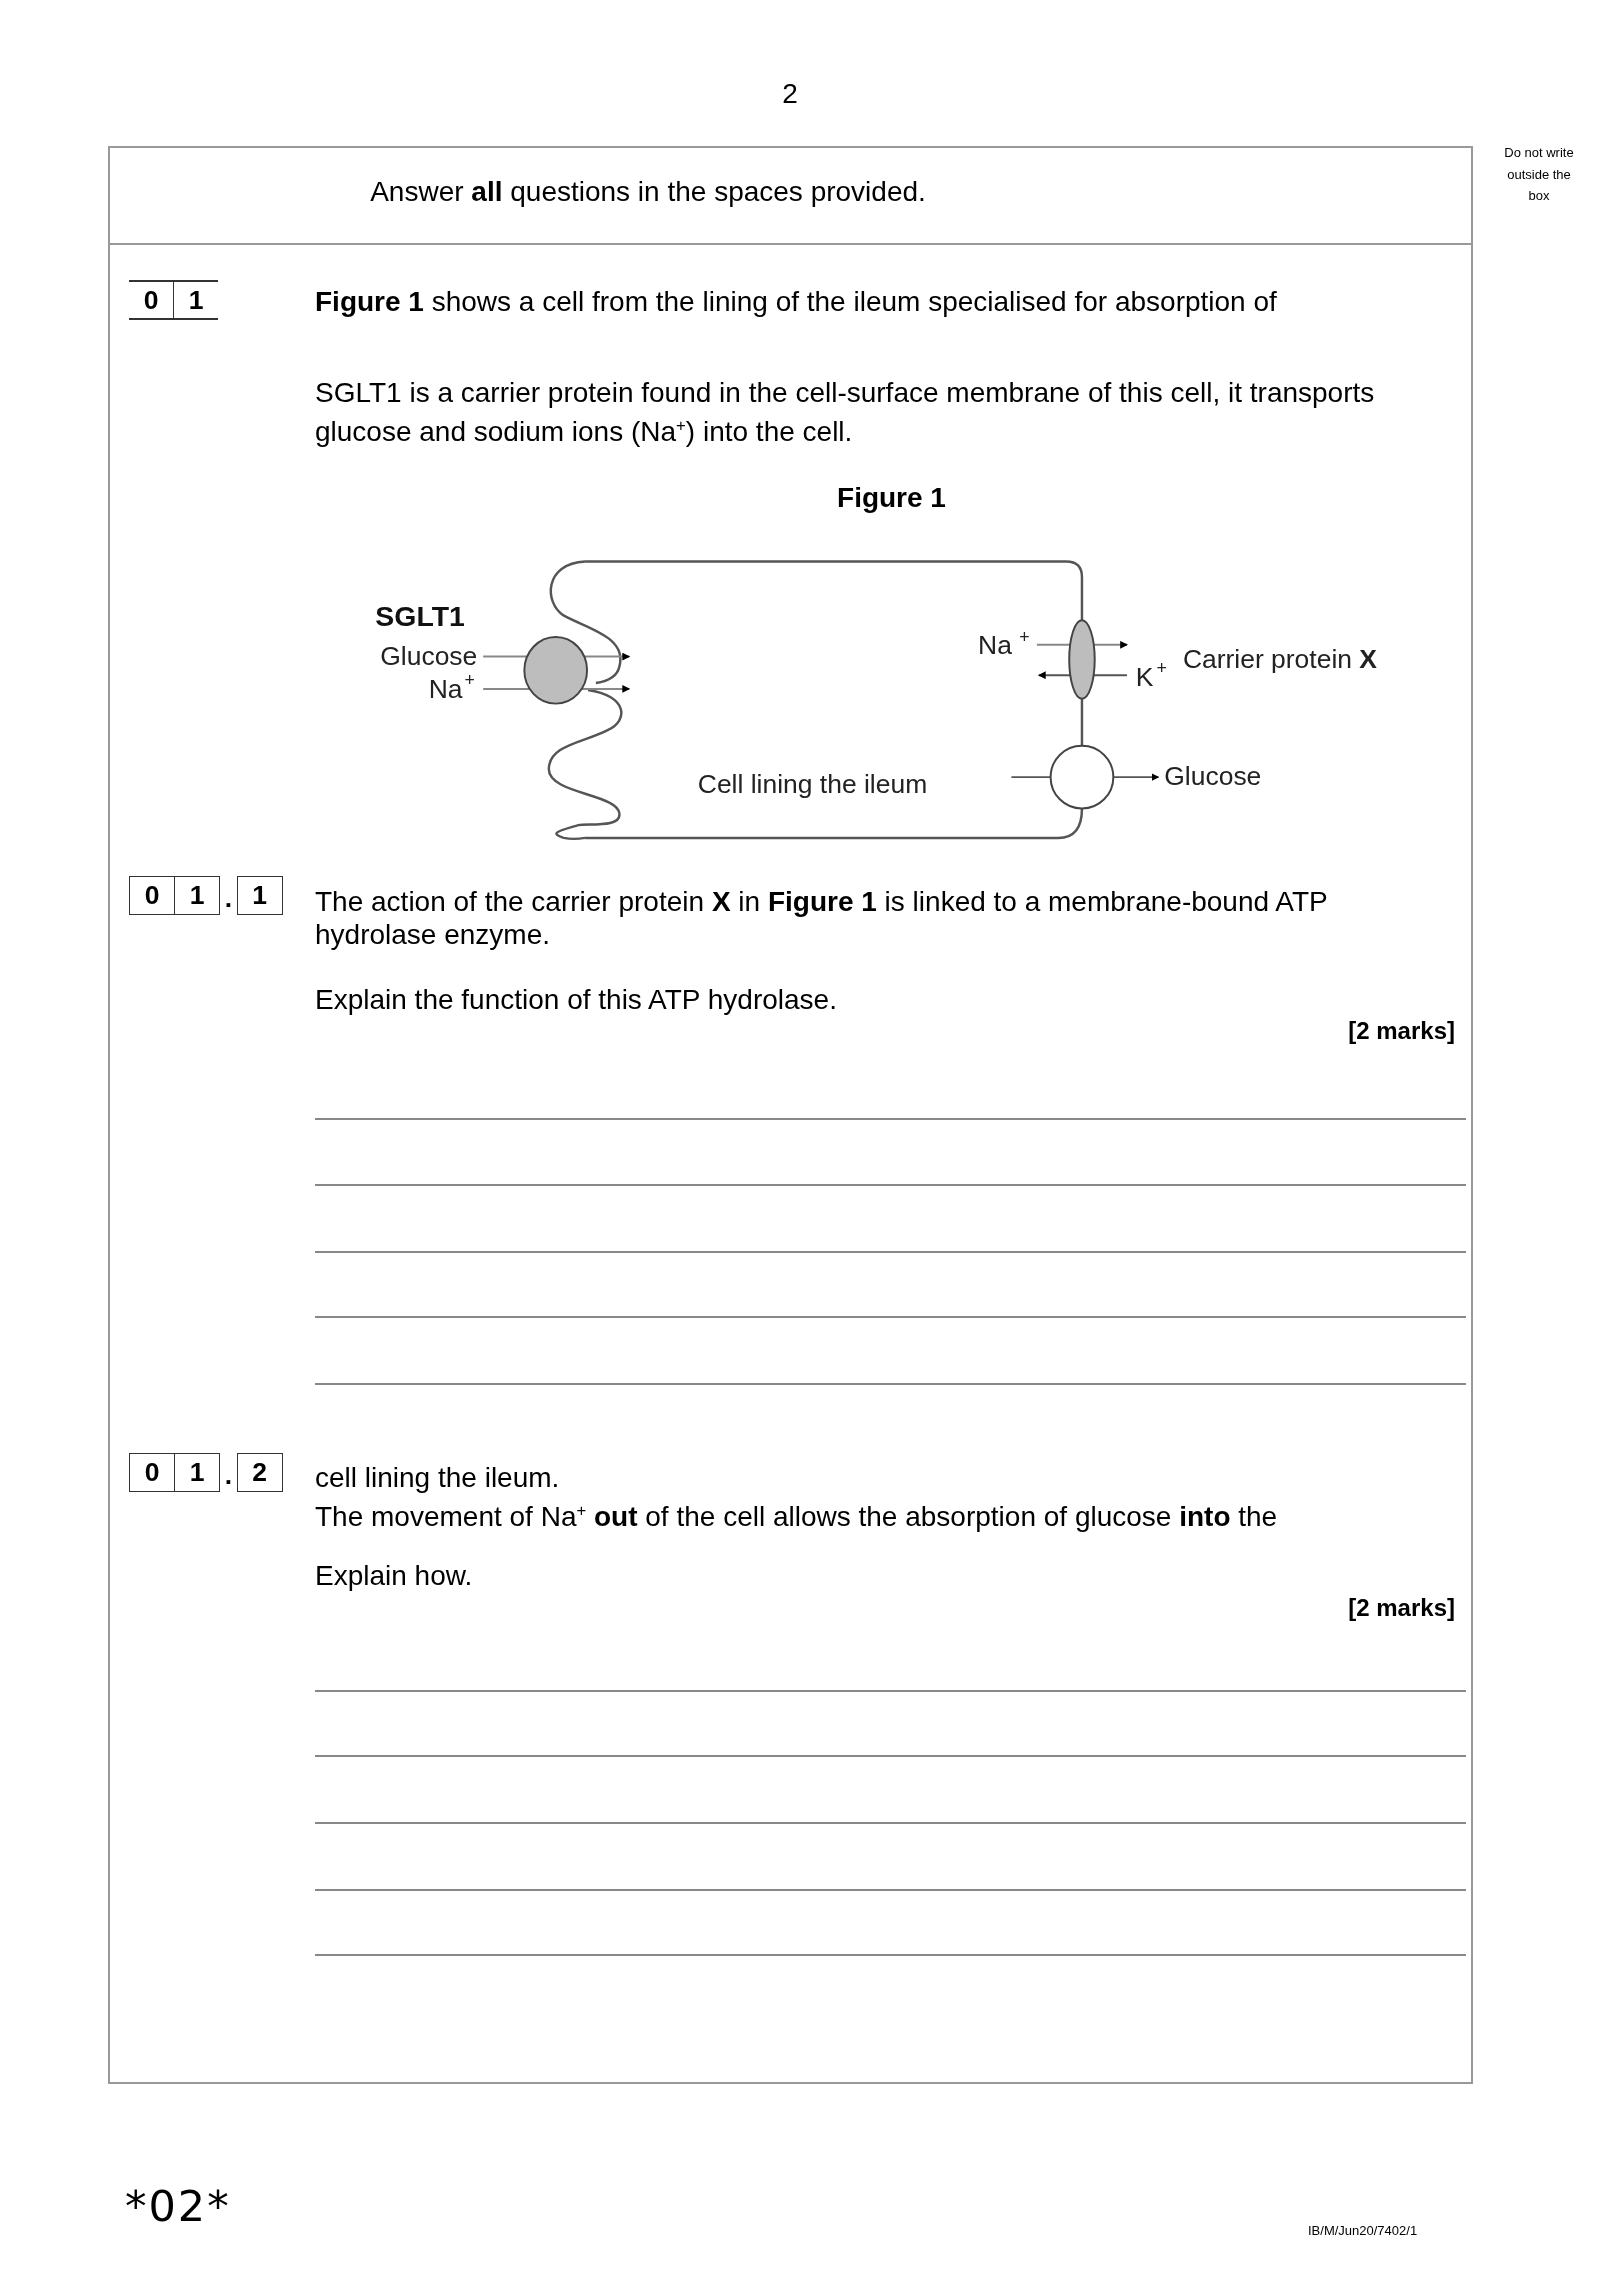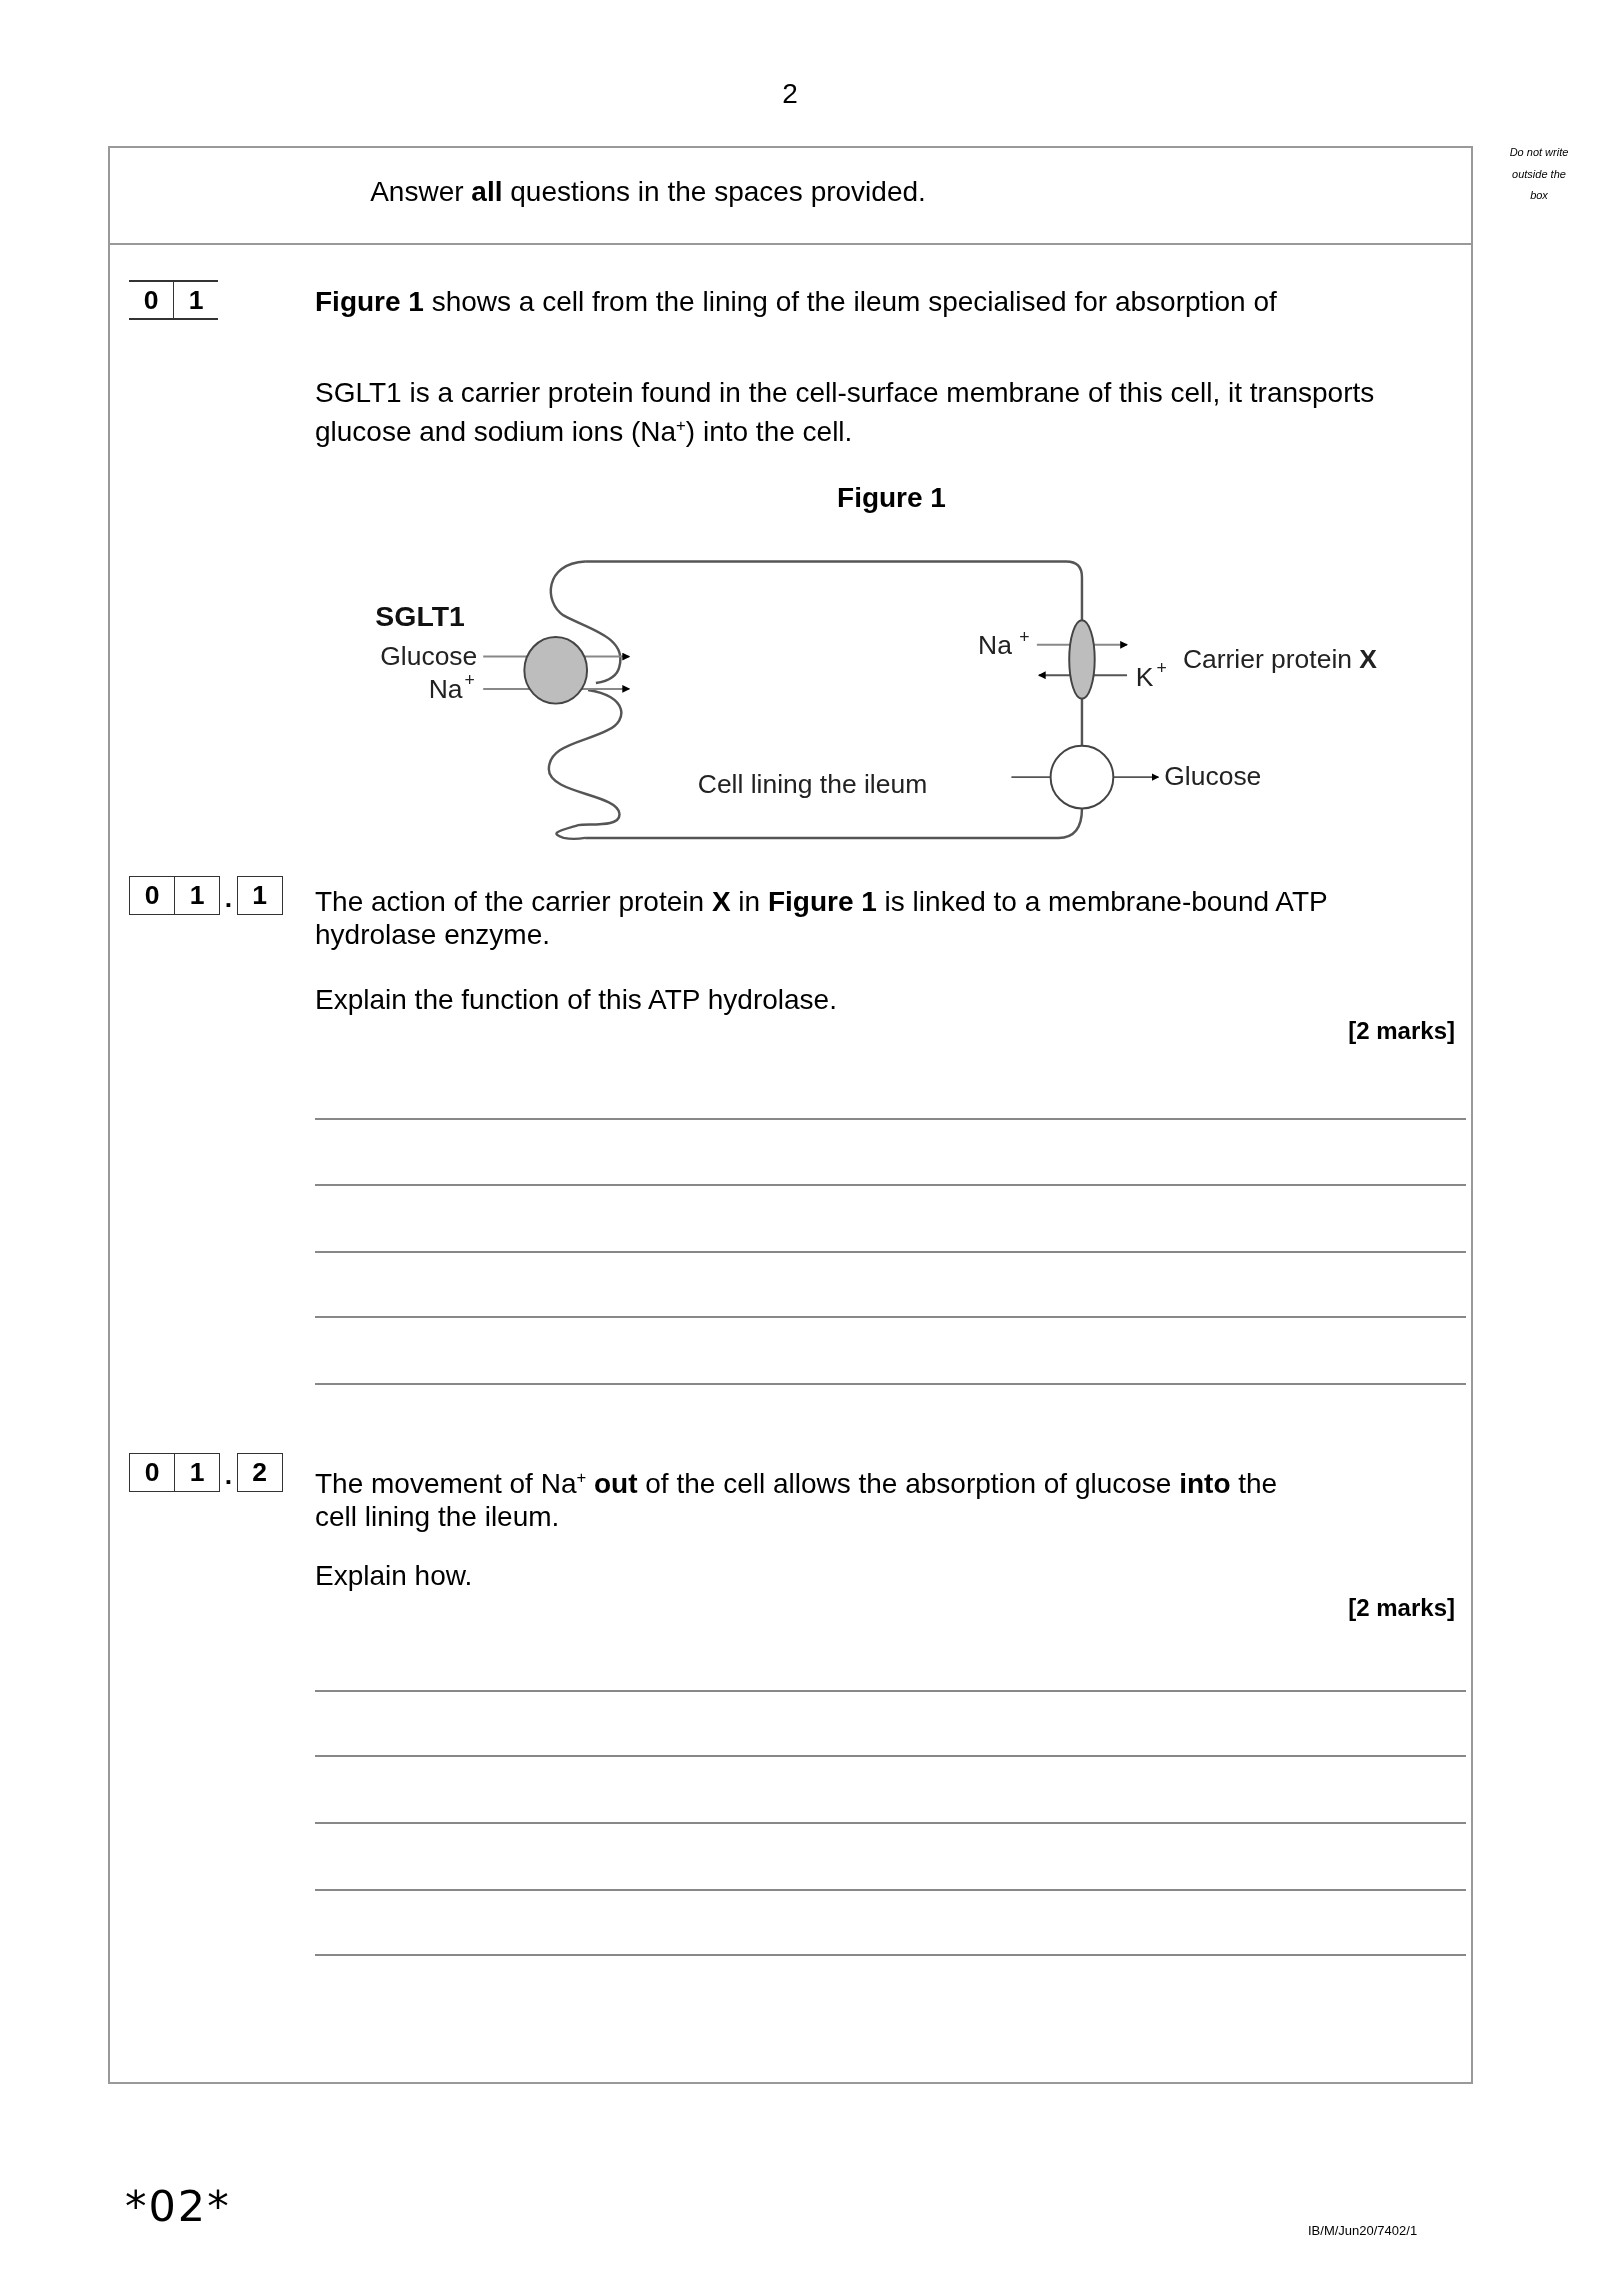--- a/index.html
+++ b/index.html
@@ -1,21 +1,21 @@
 <!DOCTYPE html>
 <html><head>
 <meta charset="utf-8">
 <style>
   html, body { margin:0; padding:0; background:#ffffff; }
   body { width:1621px; height:2293px; position:relative; overflow:hidden;
          font-family:"Liberation Sans", sans-serif; color:#000; }
   .abs { position:absolute; }
   .pagenum { left:0; width:1580px; top:78px; text-align:center; font-size:28px; }
-  .margin-note { left:1488px; width:102px; top:142px; text-align:center; font-style:italic;
-                 font-size:11px; line-height:21.6px; }
+  .margin-note { left:1488px; width:102px; top:142px; text-align:center; 
+                 font-size:13px; line-height:21.6px; }
   .frame { left:108px; top:146px; width:1365px; height:1938px; border:2px solid #999; box-sizing:border-box; }
   .header-rule { left:108px; top:243px; width:1365px; height:0; border-top:2px solid #999; }
   .instr { left:108px; width:1080px; top:176px; text-align:center; font-size:28px; }
   .txt { left:315px; width:1157px; font-size:28px; line-height:33px; }
   .qnum { display:flex; align-items:center; height:39px; }
   .qbox { display:flex; height:39px; box-sizing:border-box; border:1.5px solid #333; }
   .qbox span { width:44px; display:flex; align-items:center; justify-content:center; font-weight:bold; font-size:26.5px; }
   .qbox span + span { border-left:1.5px solid #333; }
   .qdot { width:16.7px; text-align:center; font-weight:bold; font-size:26.5px; align-self:flex-end; line-height:33px; }
   .qopen { border-left:none; border-right:none; }
@@ -132,22 +132,22 @@
   <div class="qbox">
     <span>0</span>
     <span>1</span>
   </div>
   <div class="qdot">.</div>
   <div class="qbox">
       <span>2</span>
     </div>
 </div>
 <div class="abs txt" style="top:1461px;">
+  <div>cell lining the ileum.</div>
   <div><span>The movement of Na</span><sup style="font-size:16.7px;">+</sup> <b>out</b><span> of the cell allows the absorption of glucose </span><b>into</b><span> the</span></div>
-  <div>cell lining the ileum.</div>
 </div>
 <div class="abs txt" style="top:1559px;">Explain how.</div>
 <div class="abs marks" style="top:1594px;">[2 marks]</div>
 <div class="abs aline" style="top:1690px;"></div>
 <div class="abs aline" style="top:1755px;"></div>
 <div class="abs aline" style="top:1822px;"></div>
 <div class="abs aline" style="top:1889px;"></div>
 <div class="abs aline" style="top:1954px;"></div>
 
 <div class="abs footer-star">*02*</div>

